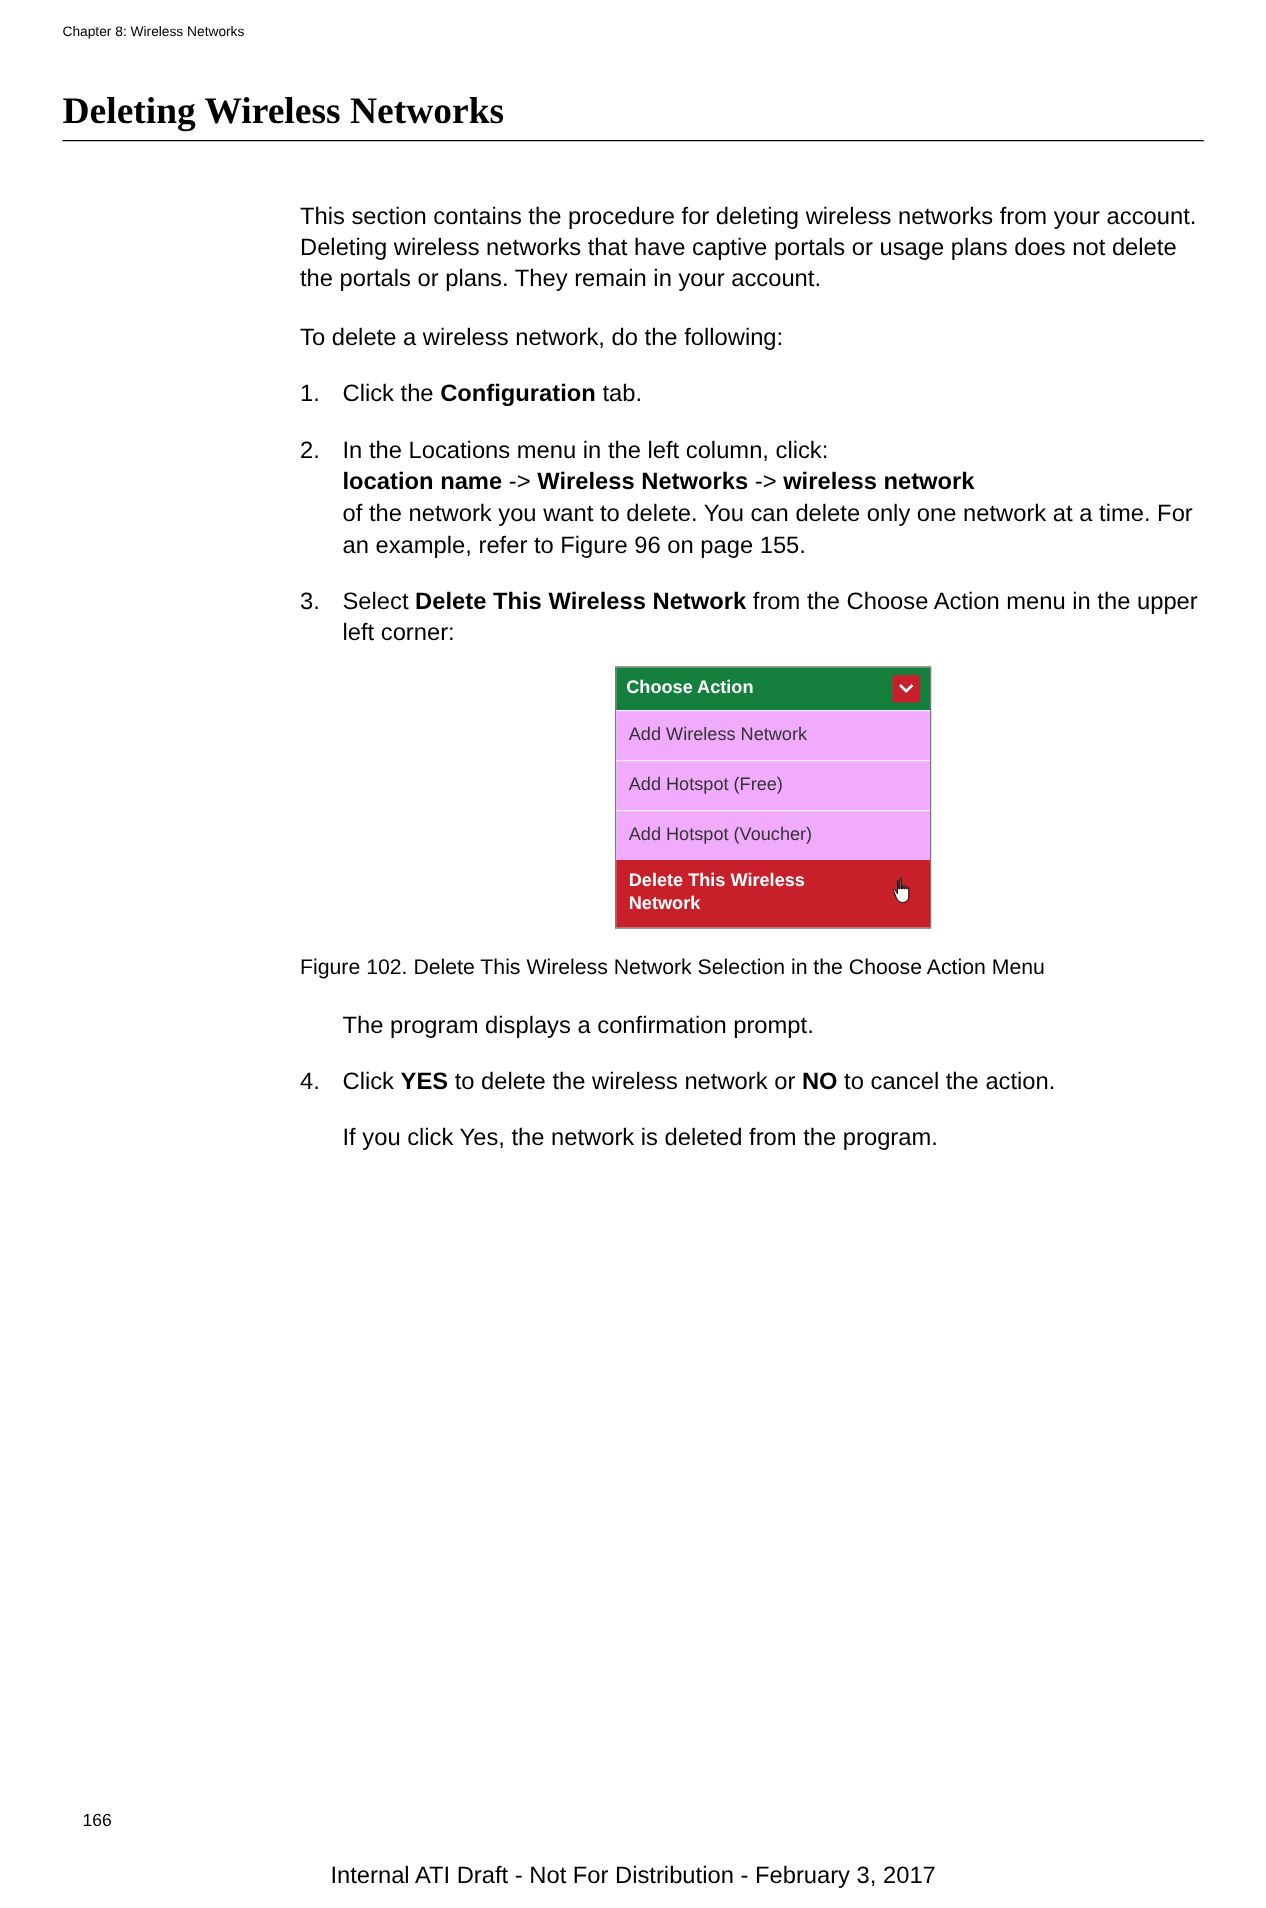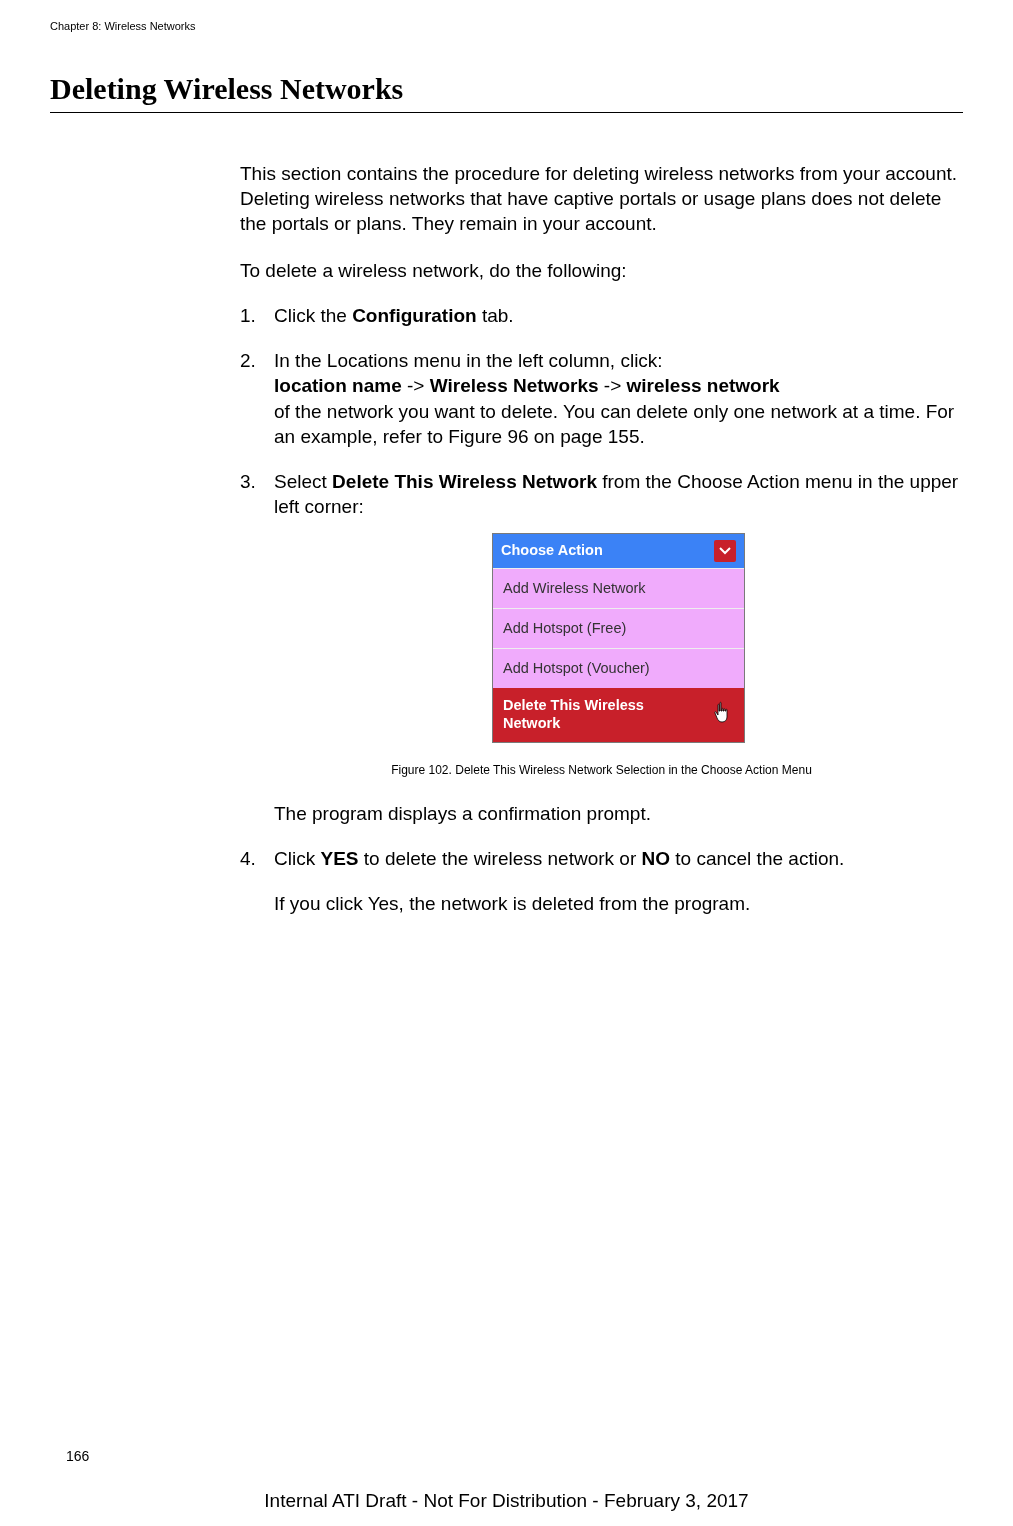--- a/index.html
+++ b/index.html
@@ -61,21 +61,21 @@
     }
     .choose-action-box {
       display: inline-block;
       width: 253px;
       border: 1px solid #7a7a7a;
       font-family: Arial, sans-serif;
       text-align: left;
       background: #fff;
     }
     .ca-header {
-      background: #3b82f6;
+      background: #15803d;
       color: #fff;
       font-weight: bold;
       font-size: 14.5px;
       padding: 6px 8px;
       display: flex;
       justify-content: space-between;
       align-items: center;
     }
     .ca-chevron {
       width: 22px;
@@ -105,22 +105,22 @@
       display: flex;
       justify-content: space-between;
       align-items: center;
     }
     .ca-delete-text { max-width: 180px; }
     .cursor-hand {
       width: 22px;
       height: 26px;
     }
     .figure-caption {
-      font-size: 12px;
-      text-align: center;
+      font-size: 17px;
+      text-align: left;
       margin: 0 0 22px 0;
     }
     .indented-para {
       margin-left: 34px;
       margin-bottom: 20px;
     }
     .page-num {
       position: absolute;
       left: 66px;
       bottom: 62px;

